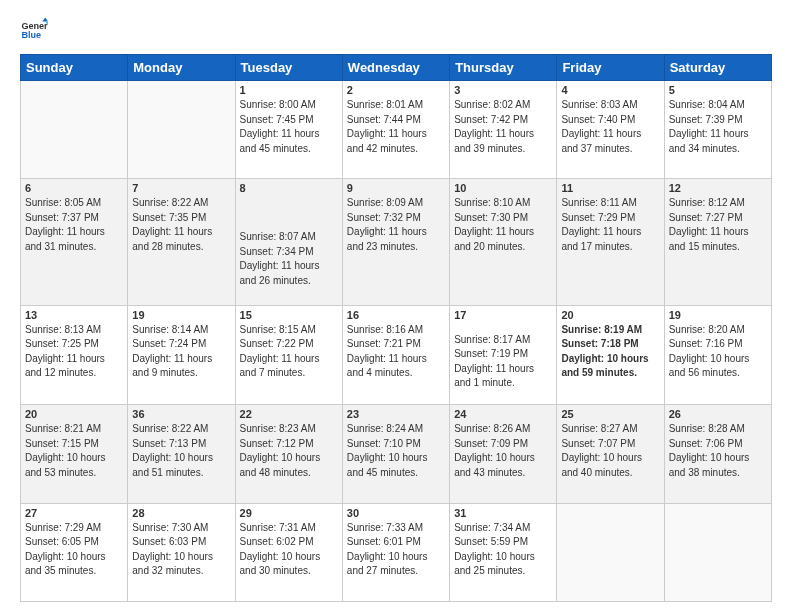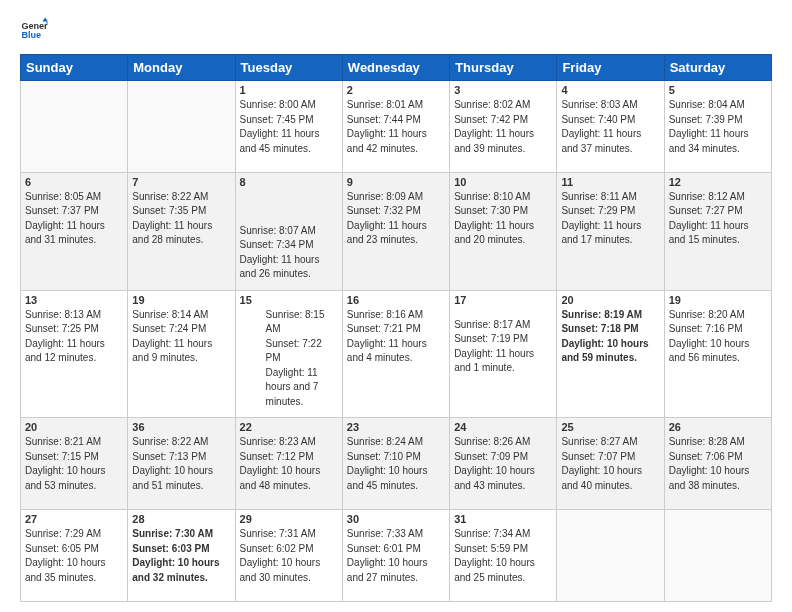--- a/index.html
+++ b/index.html
@@ -206,21 +206,21 @@
 Daylight: 11 hours and 12 minutes.</div>
           </td>
           <td>
             <span class="day-num">19</span>
             <div class="day-info" style="white-space: pre-line;">Sunrise: 8:14 AM
 Sunset: 7:24 PM
 Daylight: 11 hours and 9 minutes.</div>
           </td>
           <td>
             <span class="day-num">15</span>
-            <div class="day-info" style="white-space: pre-line; margin-left: 26px;">Sunrise: 8:15 AM
+            <div class="day-info" style="white-space: pre-line;">Sunrise: 8:15 AM
 Sunset: 7:22 PM
 Daylight: 11 hours and 7 minutes.</div>
           </td>
           <td>
             <span class="day-num">16</span>
             <div class="day-info" style="white-space: pre-line;">Sunrise: 8:16 AM
 Sunset: 7:21 PM
 Daylight: 11 hours and 4 minutes.</div>
           </td>
           <td>
@@ -288,21 +288,21 @@
         </tr>
         <tr>
           <td>
             <span class="day-num">27</span>
             <div class="day-info" style="white-space: pre-line;">Sunrise: 7:29 AM
 Sunset: 6:05 PM
 Daylight: 10 hours and 35 minutes.</div>
           </td>
           <td>
             <span class="day-num">28</span>
-            <div class="day-info" style="white-space: pre-line; font-weight: bold;">Sunrise: 7:30 AM
+            <div class="day-info" style="white-space: pre-line;">Sunrise: 7:30 AM
 Sunset: 6:03 PM
 Daylight: 10 hours and 32 minutes.</div>
           </td>
           <td>
             <span class="day-num">29</span>
             <div class="day-info" style="white-space: pre-line;">Sunrise: 7:31 AM
 Sunset: 6:02 PM
 Daylight: 10 hours and 30 minutes.</div>
           </td>
           <td>

